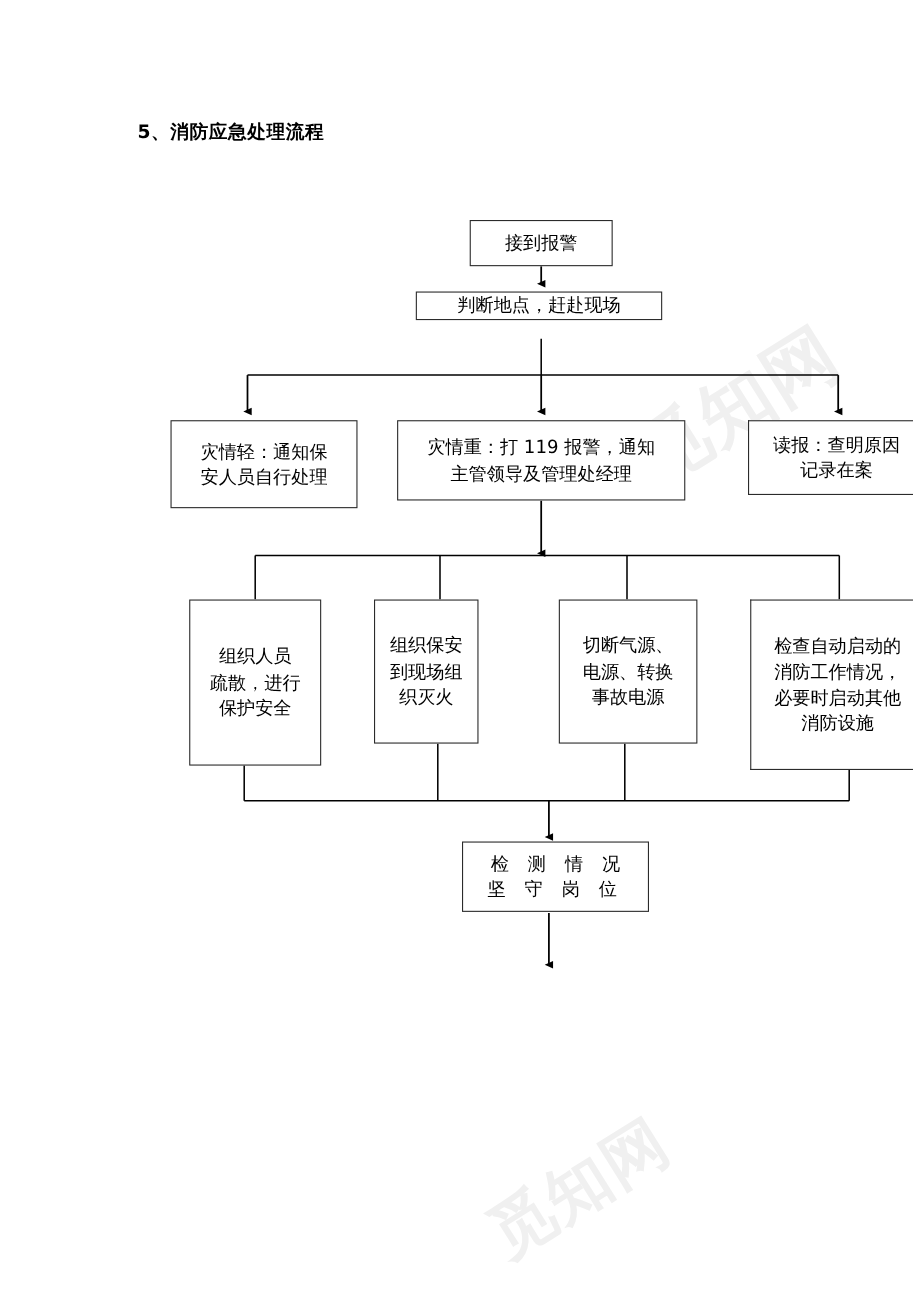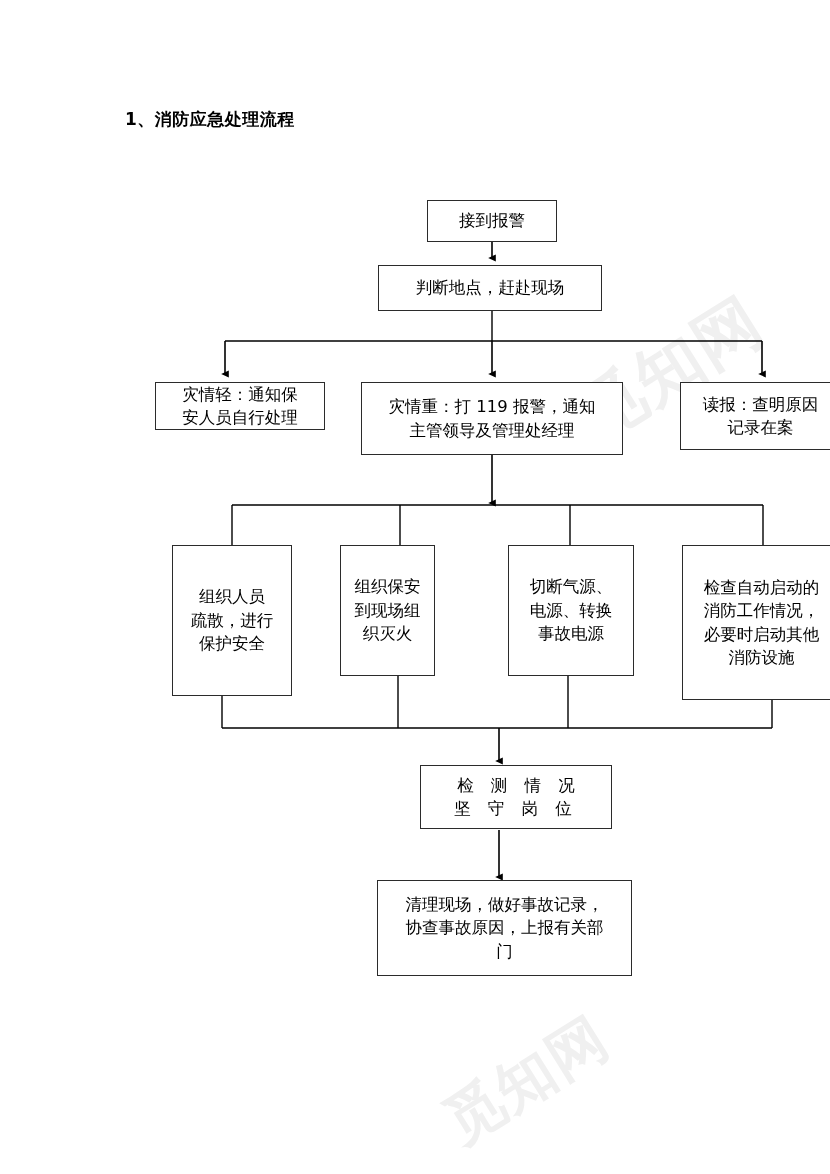--- a/index.html
+++ b/index.html
@@ -98,21 +98,21 @@
   }
 </style>
 </head>
 <body>
 
 <div id="page">
 
   <div class="watermark wm-main">觅知网</div>
   <div class="watermark wm-bottom">觅知网</div>
 
-  <div class="page-title">1、消防应急处理流程</div>
+  <div class="page-title">5、消防应急处理流程</div>
 
   <div class="chart">
     <svg viewBox="0 0 830 1174" xmlns="http://www.w3.org/2000/svg">
       <defs>
         <marker id="arrow" markerWidth="9" markerHeight="9" refX="4" refY="4.2" orient="auto" markerUnits="userSpaceOnUse">
           <path d="M0.6,0.4 L7.4,0.4 L4,8 Z" fill="#000"></path>
         </marker>
       </defs>
       <g stroke="#000" stroke-width="1.6" fill="none">
 
@@ -143,23 +143,23 @@
 
         <line x1="499" y1="728" x2="499" y2="761" marker-end="url(#arrow)"></line>
 
         <line x1="499" y1="830" x2="499" y2="877" marker-end="url(#arrow)"></line>
       </g>
     </svg>
   </div>
 
   <div class="node" style="left:427px; top:200px; width:130px; height:42px;">接到报警</div>
 
-  <div class="node" style="left:378px; top:265px; width:224px; height:46px;">判断地点，赶赴现场</div>
+  <div class="node" style="left:378px; top:265px; width:224px; height:26px;">判断地点，赶赴现场</div>
 
-  <div class="node" style="left:155px; top:382px; width:170px; height:48px;">灾情轻：通知保
+  <div class="node" style="left:155px; top:382px; width:170px; height:80px;">灾情轻：通知保
 安人员自行处理</div>
 
   <div class="node" style="left:361px; top:382px; width:262px; height:73px;">灾情重：打 119 报警，通知
 主管领导及管理处经理</div>
 
   <div class="node clip-right" style="left:680px; top:382px; width:160px; height:68px;">读报：查明原因
 记录在案</div>
 
   <div class="node" style="left:172px; top:545px; width:120px; height:151px;">组织人员
 疏散，进行
@@ -171,20 +171,17 @@
 
   <div class="node" style="left:508px; top:545px; width:126px; height:131px;font-family:Liberation Serif, serif;">切断气源、
 电源、转换
 事故电源</div>
 
   <div class="node clip-right" style="left:682px; top:545px; width:158px; height:155px;">检查自动启动的
 消防工作情况，
 必要时启动其他
 消防设施</div>
 
-  <div class="node spaced" style="left:420px; top:765px; width:192px; height:64px;">检 测 情 况
+  <div class="node spaced" style="left:420px; top:765px; width:170px; height:64px;">检 测 情 况
 坚 守 岗 位</div>
 
-  <div class="node" style="left:377px; top:880px; width:255px; height:96px;">清理现场，做好事故记录，
-协查事故原因，上报有关部
-门</div>
 
 </div>
 
 </body></html>

